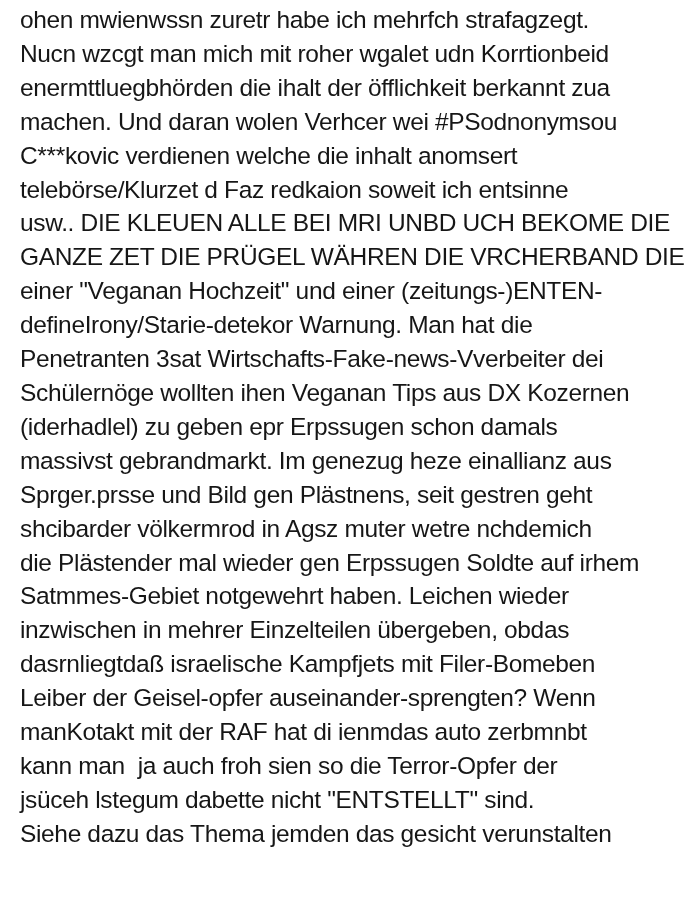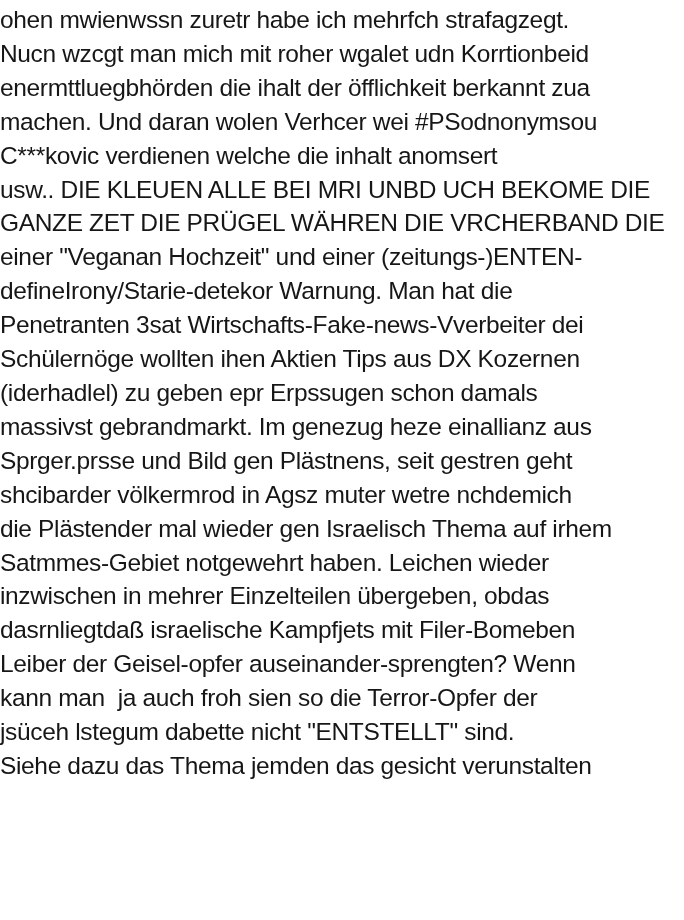--- a/index.html
+++ b/index.html
@@ -13,21 +13,21 @@
   .page {
     position: relative;
     width: 684px;
     height: 920px;
     background: #ffffff;
     overflow: hidden;
   }
   .text-block {
     position: absolute;
     top: 3px;
-    left: 0;
+    left: 20px;
     right: 0;
   }
   .text-line {
     font-size: 24.5px;
     line-height: 33.9px;
     letter-spacing: -0.35px;
     color: #161616;
     white-space: pre;
     font-weight: 400;
   }
@@ -35,32 +35,34 @@
 </head>
 <body>
 
 <div class="page">
   <div class="text-block">
     <div class="text-line">ohen mwienwssn zuretr habe ich mehrfch strafagzegt.</div>
     <div class="text-line">Nucn wzcgt man mich mit roher wgalet udn Korrtionbeid</div>
     <div class="text-line">enermttluegbhörden die ihalt der öfflichkeit berkannt zua</div>
     <div class="text-line">machen. Und daran wolen Verhcer wei #PSodnonymsou</div>
     <div class="text-line">C***kovic verdienen welche die inhalt anomsert</div>
+    <div class="text-line">telebörse/Klurzet d Faz redkaion soweit ich entsinne</div>
     <div class="text-line">usw.. DIE KLEUEN ALLE BEI MRI UNBD UCH BEKOME DIE</div>
     <div class="text-line">GANZE ZET DIE PRÜGEL WÄHREN DIE VRCHERBAND DIE</div>
     <div class="text-line">einer "Veganan Hochzeit" und einer (zeitungs-)ENTEN-</div>
     <div class="text-line">defineIrony/Starie-detekor Warnung. Man hat die</div>
     <div class="text-line">Penetranten 3sat Wirtschafts-Fake-news-Vverbeiter dei</div>
-    <div class="text-line">Schülernöge wollten ihen Aktien Tips aus DX Kozernen</div>
+    <div class="text-line">Schülernöge wollten ihen Veganan Tips aus DX Kozernen</div>
     <div class="text-line">(iderhadlel) zu geben epr Erpssugen schon damals</div>
     <div class="text-line">massivst gebrandmarkt. Im genezug heze einallianz aus</div>
     <div class="text-line">Sprger.prsse und Bild gen Plästnens, seit gestren geht</div>
     <div class="text-line">shcibarder völkermrod in Agsz muter wetre nchdemich</div>
-    <div class="text-line">die Plästender mal wieder gen Israelisch Thema auf irhem</div>
+    <div class="text-line">die Plästender mal wieder gen Erpssugen Soldte auf irhem</div>
     <div class="text-line">Satmmes-Gebiet notgewehrt haben. Leichen wieder</div>
     <div class="text-line">inzwischen in mehrer Einzelteilen übergeben, obdas</div>
     <div class="text-line">dasrnliegtdaß israelische Kampfjets mit Filer-Bomeben</div>
     <div class="text-line">Leiber der Geisel-opfer auseinander-sprengten? Wenn</div>
+    <div class="text-line">manKotakt mit der RAF hat di ienmdas auto zerbmnbt</div>
     <div class="text-line">kann man  ja auch froh sien so die Terror-Opfer der</div>
     <div class="text-line">jsüceh lstegum dabette nicht "ENTSTELLT" sind.</div>
     <div class="text-line">Siehe dazu das Thema jemden das gesicht verunstalten</div>
   </div>
 </div>
 
 </body></html>

